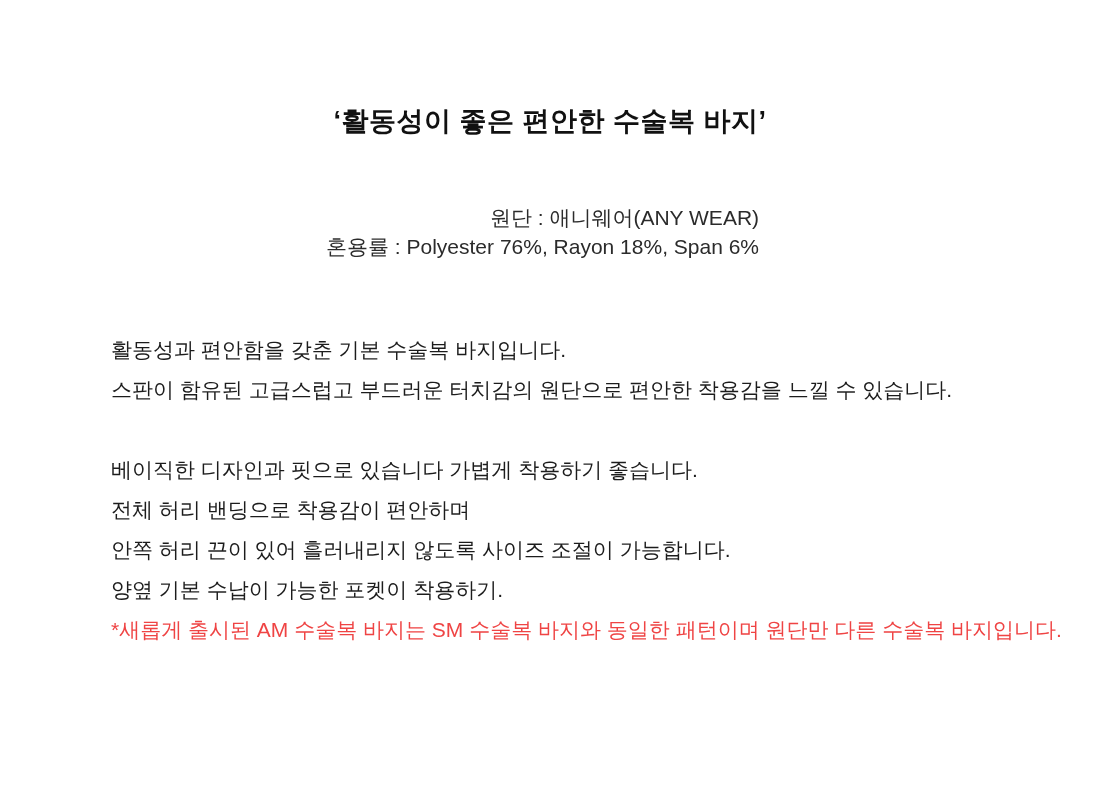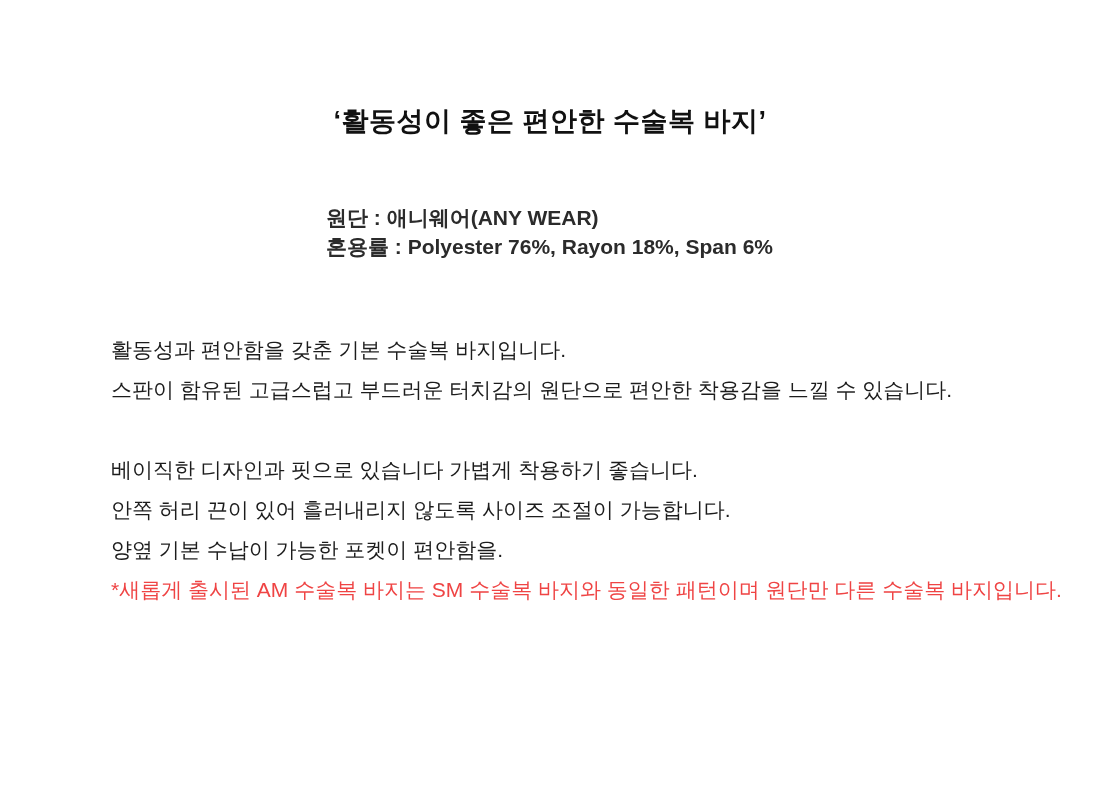--- a/index.html
+++ b/index.html
@@ -22,23 +22,24 @@
     letter-spacing: 0.5px;
     color: #111111;
     white-space: nowrap;
   }
   .fabric-info {
     position: absolute;
     top: 203px;
     left: 326px;
     font-size: 21px;
     line-height: 29px;
-    font-weight: 700;
+    font-weight: 400;
     color: #2b2b2b;
     white-space: nowrap;
+    text-align: right;
   }
   .description {
     position: absolute;
     top: 330px;
     left: 75px;
     font-size: 21px;
     line-height: 40px;
     font-weight: 400;
     color: #1c1c1c;
     white-space: nowrap;
@@ -58,19 +59,20 @@
     <div>혼용률 : Polyester 76%, Rayon 18%, Span 6%</div>
   </div>
 
   <div class="description" style="color: rgb(28, 28, 28); margin-left: 36px;">
     <div>활동성과 편안함을 갖춘 기본 수술복 바지입니다.</div>
     <div>스판이 함유된 고급스럽고 부드러운 터치감의 원단으로 편안한 착용감을 느낄 수 있습니다.</div>
 
     <div class="para-spacer"></div>
 
     <div>베이직한 디자인과 핏으로 있습니다 가볍게 착용하기 좋습니다.</div>
+    <div>전체 허리 밴딩으로 착용감이 편안하며</div>
     <div>안쪽 허리 끈이 있어 흘러내리지 않도록 사이즈 조절이 가능합니다.</div>
-    <div>양옆 기본 수납이 가능한 포켓이 편안함을.</div>
+    <div>양옆 기본 수납이 가능한 포켓이 착용하기.</div>
 
     <div class="note-line" style="color: #ef4444;">*새롭게 출시된 AM 수술복 바지는 SM 수술복 바지와 동일한 패턴이며 원단만 다른 수술복 바지입니다.</div>
   </div>
 
 </div>
 
 </body></html>

